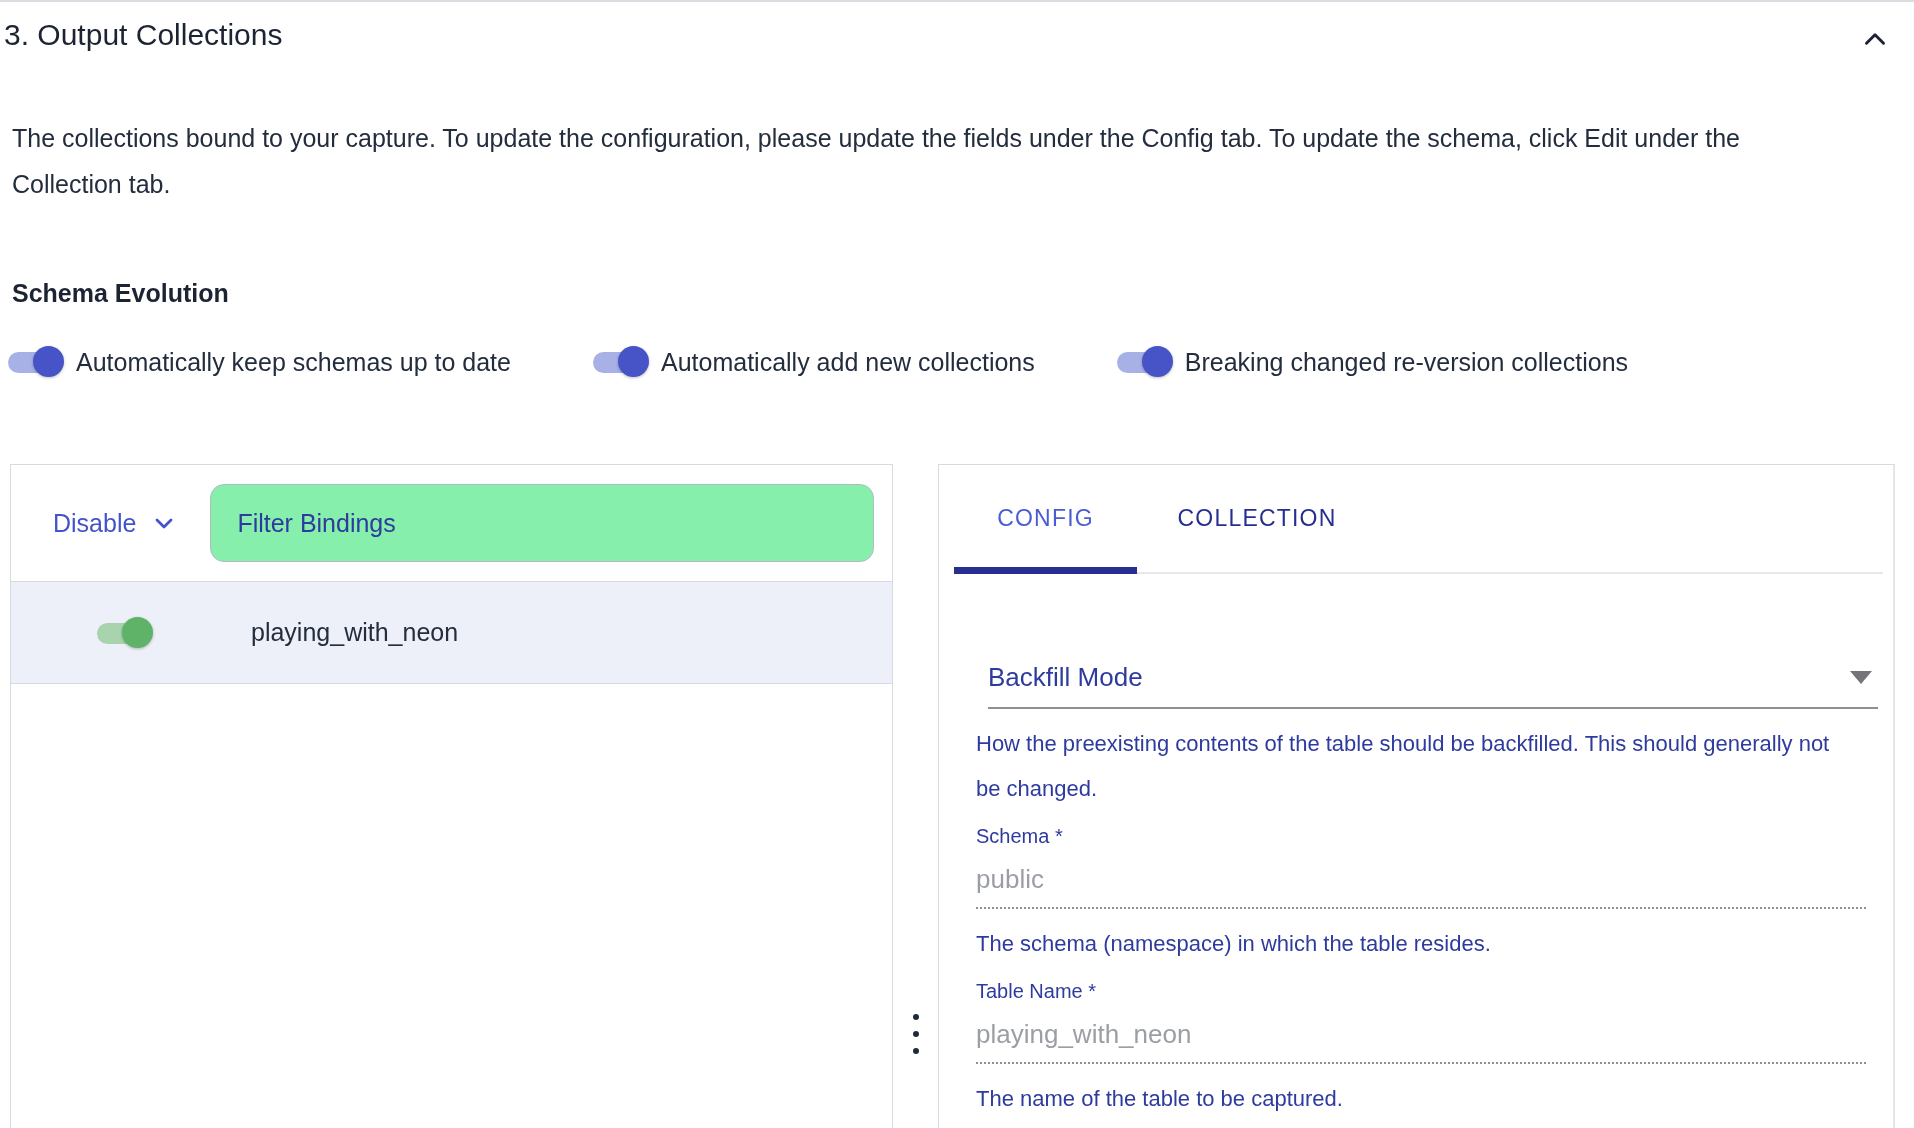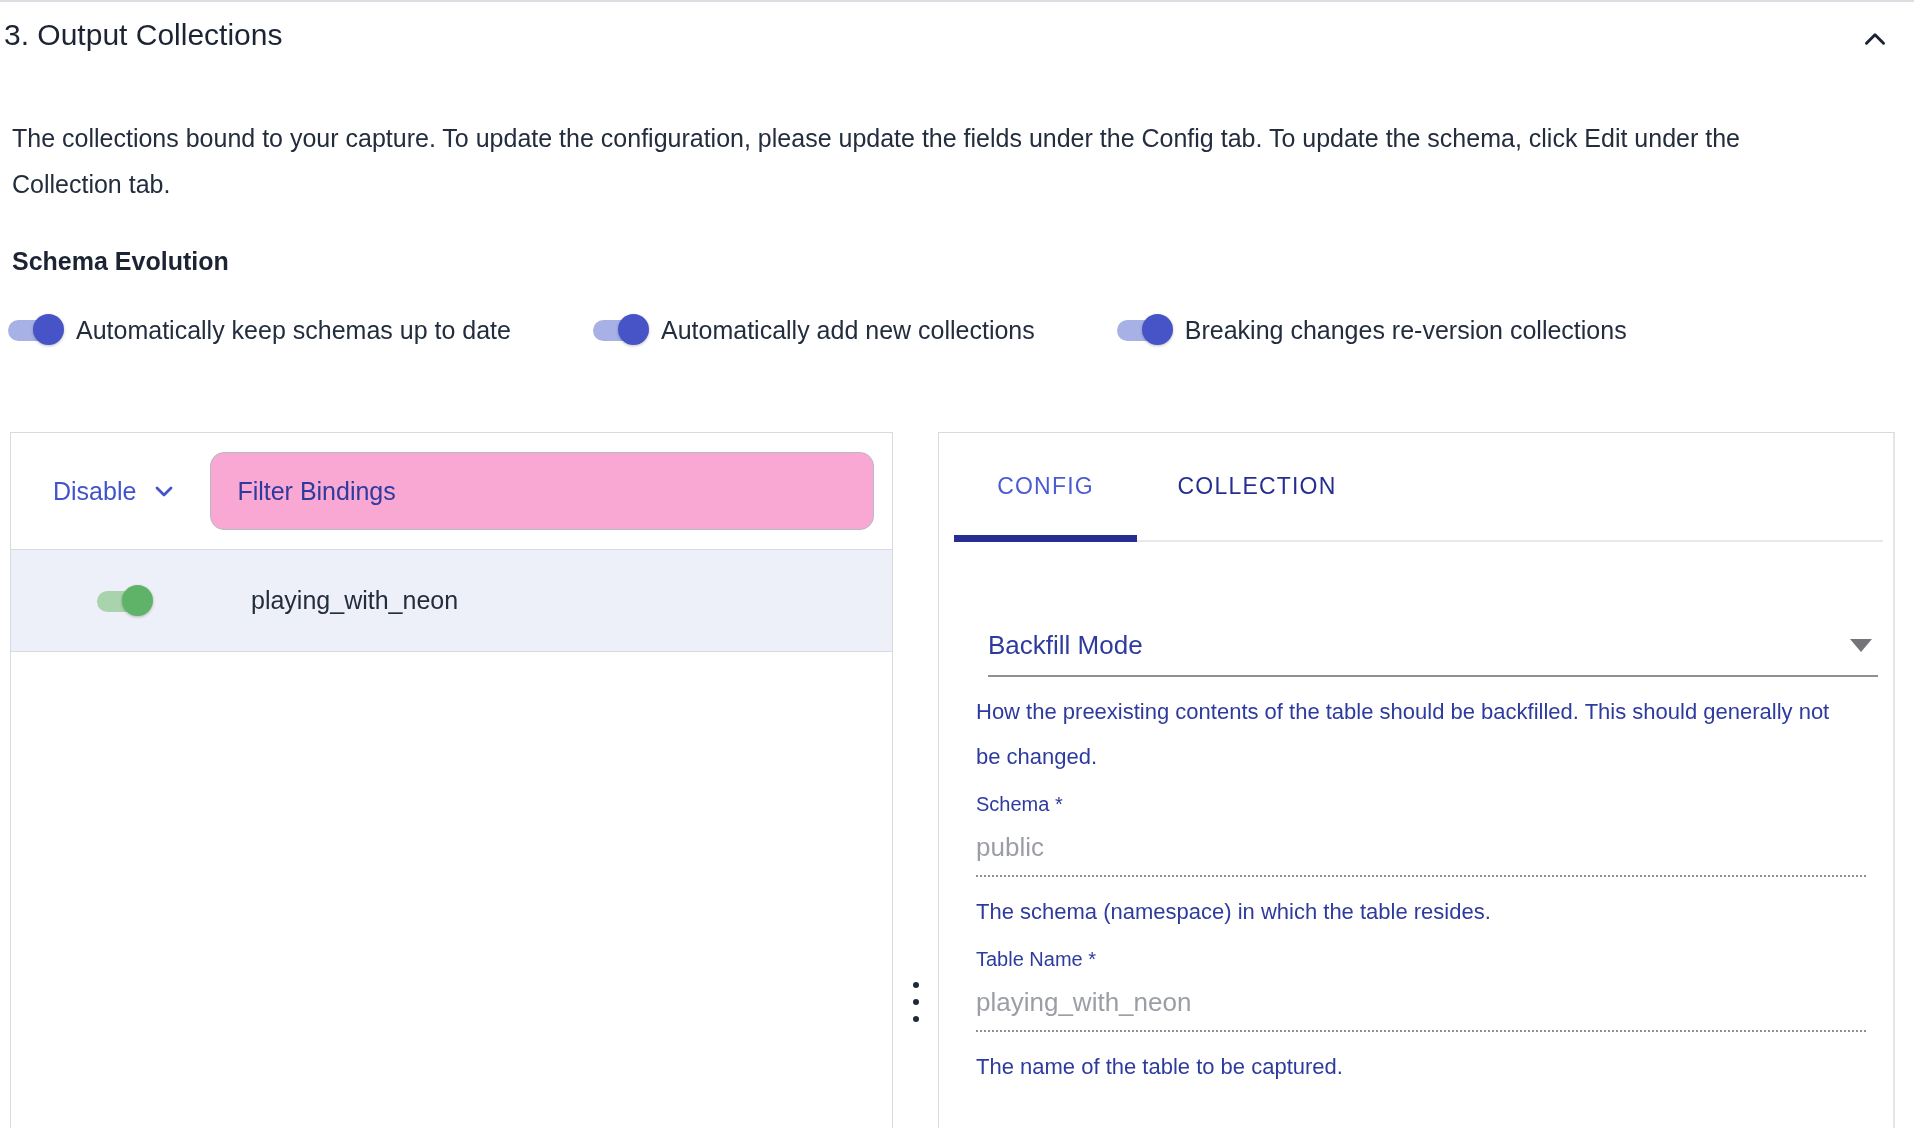--- a/index.html
+++ b/index.html
@@ -19,21 +19,21 @@
   .section-title { font-size: 30px; font-weight: 400; color: #1c2433; }
   .collapse-btn { background: none; border: none; cursor: pointer; margin-top: 4px; }
 
   .section-desc {
     margin: 56px 0 0 12px;
     max-width: 1770px;
     font-size: 25px; line-height: 46px; color: #232d3d;
   }
 
   .schema-evo-heading {
-    margin: 40px 0 0 12px;
+    margin: 72px 0 0 12px;
     font-size: 25px; font-weight: 700; color: #1c2433;
   }
 
   
   .toggles-row { margin-top: 38px; display: flex; align-items: center; gap: 74px; }
   .toggle-item { display: flex; align-items: center; gap: 12px; font-size: 25px; color: #232d3d; padding-left: 6px; }
   .switch { position: relative; width: 58px; height: 32px; flex-shrink: 0; cursor: pointer; }
   .switch .track { position: absolute; left: 2px; top: 6px; width: 50px; height: 21px; border-radius: 11px; }
   .switch .thumb { position: absolute; right: 0; top: 0; width: 31px; height: 31px; border-radius: 50%;
                    box-shadow: 0 1px 3px rgba(0,0,0,0.25); }
@@ -58,21 +58,21 @@
     padding: 0 18px 0 42px; gap: 32px; border-bottom: 1px solid #d7dade;
   }
   .disable-btn {
     display: flex; align-items: center; gap: 14px;
     font-family: inherit; font-size: 25px; color: #4353cb;
     background: none; border: none; cursor: pointer;
   }
   .filter-input {
     flex: 1; height: 78px; border: 1px solid #b5bac4; border-radius: 14px;
     font-family: inherit; font-size: 25px; color: #2e3b9e; padding: 0 26px;
-    background: #f9a8d4; outline: none;
+    background: #86efac; outline: none;
   }
   .filter-input::placeholder { color: #2e3b9e; opacity: 1; }
 
   .binding-row {
     height: 102px; background: #edf0f9; display: flex; align-items: center;
     padding-left: 84px; border-bottom: 1px solid #d7dade; cursor: pointer;
   }
   .binding-name { margin-left: 98px; font-size: 25px; color: #232d3d; }
 
   
@@ -146,21 +146,21 @@
       <span class="track"></span>
       <span class="thumb"></span>
     </span>
     <span class="toggle-label">Automatically add new collections</span>
   </label>
   <label class="toggle-item">
     <span class="switch blue" role="switch" aria-checked="true">
       <span class="track"></span>
       <span class="thumb"></span>
     </span>
-    <span class="toggle-label">Breaking changes re-version collections</span>
+    <span class="toggle-label">Breaking changed re-version collections</span>
   </label>
 </div>
 
 <div class="panels">
 
   <section class="bindings-panel">
 
     <div class="bp-toolbar">
       <button class="disable-btn">
         <span>Disable</span>

